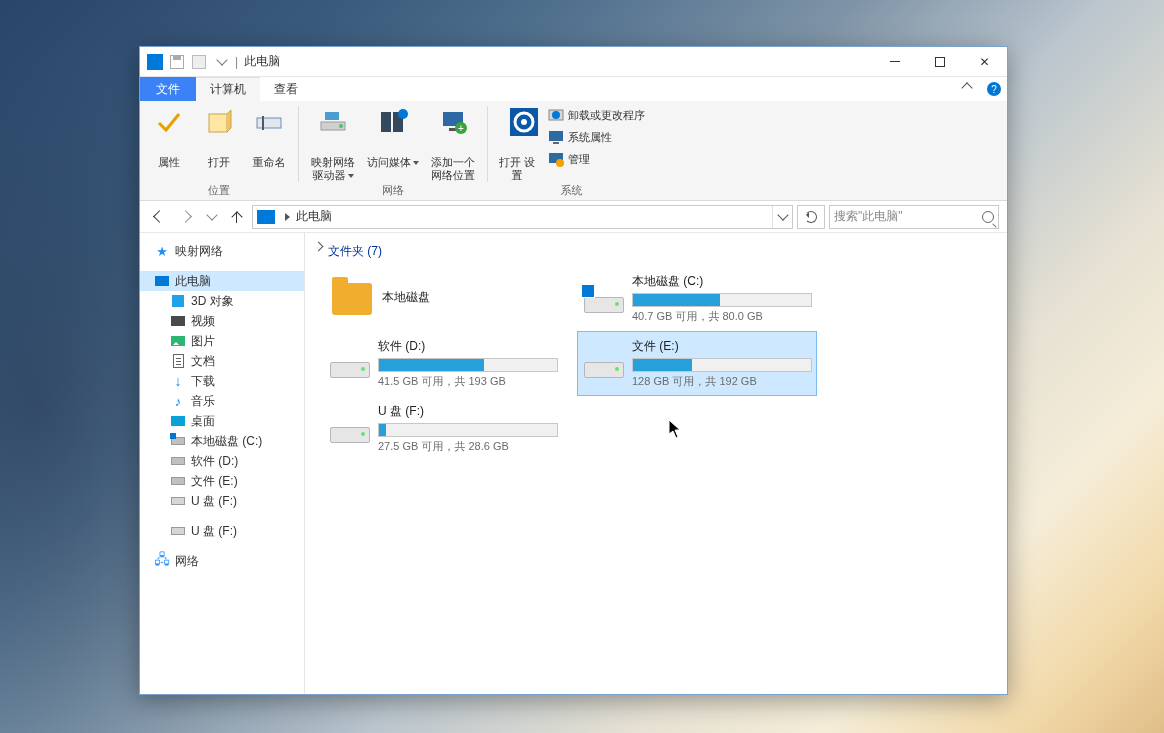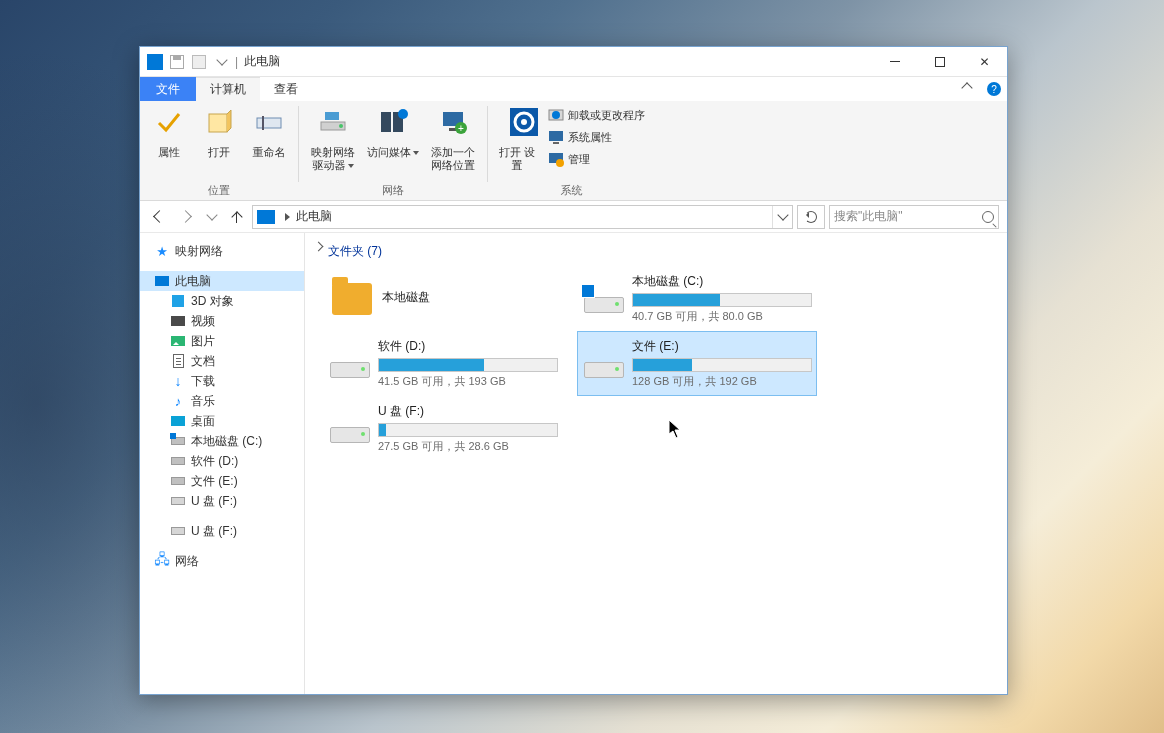--- a/index.html
+++ b/index.html
@@ -90,21 +90,21 @@
   .group-row { display:flex; gap:4px; align-items: flex-start;}
   .group-sep { width:1px; background:#dadada; margin: 4px 0 18px 0; }
   .group-label { font-size:11px; color:#666; text-align:center; position:absolute; bottom:2px; left:0; right:0; }
   .gbtn-lg {
     width:46px;
     display:flex; flex-direction:column; align-items:center;
     padding:2px 0;
     gap:0px;
   }
   .gbtn-lg .gicon { width:32px; height:32px; display:flex; align-items:center; justify-content:center; }
-  .gbtn-lg .glabel { font-size:11px; text-align:center; line-height:13px; margin-top:8px; color:#333; min-height:26px; }
+  .gbtn-lg .glabel { font-size:11px; text-align:center; line-height:13px; margin-top:18px; color:#333; min-height:26px; }
   .gbtn-sm { display:flex; align-items:center; gap:4px; height:22px; padding:0 4px; }
   .gbtn-sm .gicon-sm { width:16px; height:16px; display:flex; align-items:center; justify-content:center; }
   .gbtn-sm .glabel { font-size:11px; color:#333; }
   .group-col { display:flex; flex-direction:column; gap:0; }
   .ddarrow { display:inline-block; width:0; height:0; border-left:3px solid transparent; border-right:3px solid transparent; border-top:4px solid #555; margin-left:2px; vertical-align:middle;}
   
   .addr-row {
     height: 32px;
     display:flex; align-items:center;
     gap:4px;

